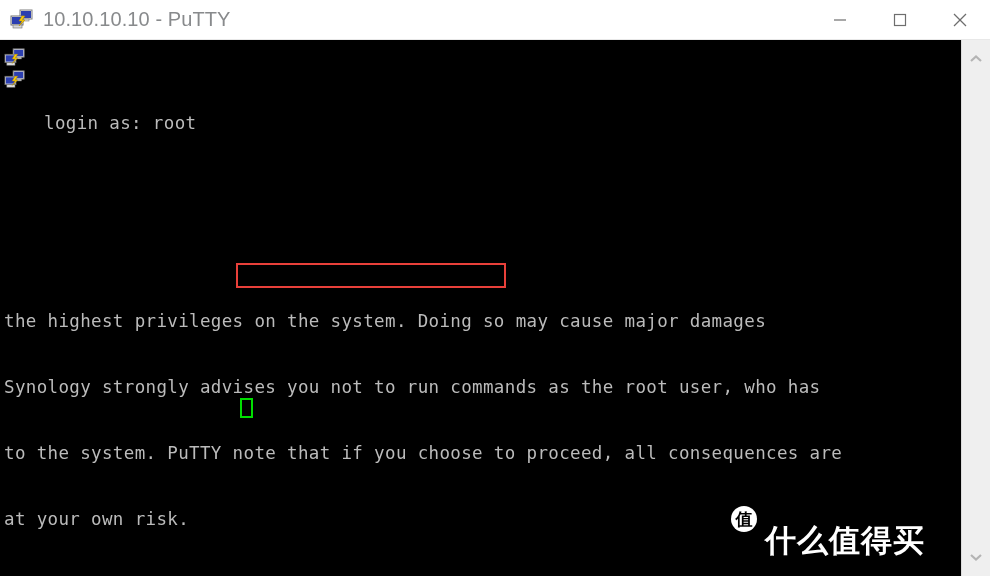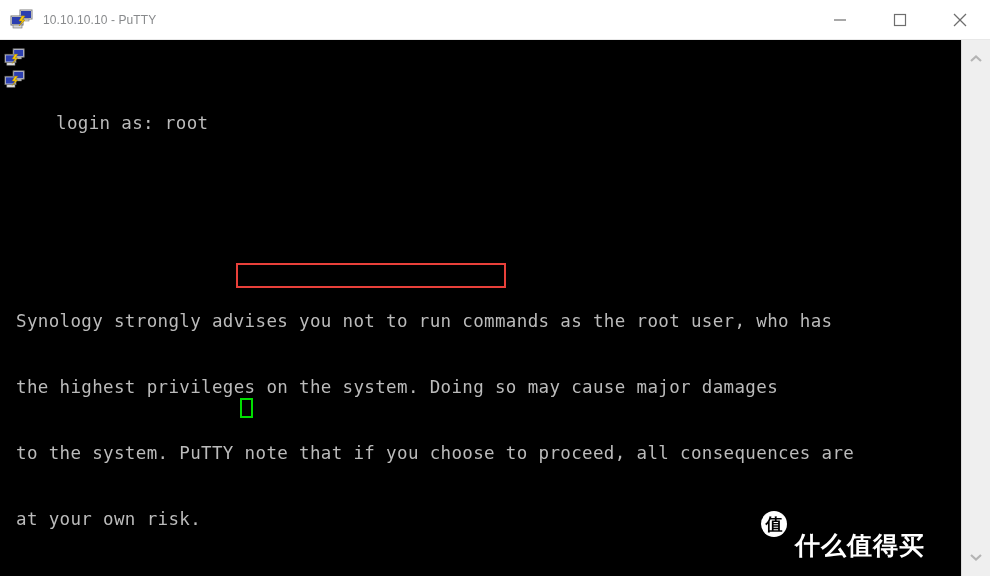--- a/index.html
+++ b/index.html
@@ -37,21 +37,21 @@
   }
   #titlebar .app-icon {
     width: 24px;
     height: 22px;
     margin-left: 10px;
     margin-right: 9px;
     flex: 0 0 auto;
   }
   #titlebar .title-text {
     font-family: "Liberation Sans", sans-serif;
-    font-size: 12px;
+    font-size: 20px;
     color: #888a8c;
     letter-spacing: 0.1px;
     white-space: nowrap;
   }
   #titlebar .spacer { flex: 1 1 auto; }
   .win-btn {
     width: 60px;
     height: 40px;
     display: flex;
     align-items: center;
@@ -76,21 +76,21 @@
     top: 6px;
     width: 961px;
     font-family: "DejaVu Sans Mono", "Liberation Mono", monospace;
     font-size: 17.5px;
     line-height: 22px;
     white-space: pre;
     letter-spacing: 0.35px;
   }
   .line {
     height: 22px;
-    padding-left: 16px;
+    padding-left: 4px;
     color: #bbbbbb;
   }
   .blank { height: 22px; }
 
   .c-gray    { color: #bbbbbb; }
 
   .indent-icon { display: inline-block; width: 40px; }
 
   
   .term-icon {
@@ -142,21 +142,21 @@
     color: #000000;
     font-family: "DejaVu Sans", sans-serif;
     font-size: 17px;
     line-height: 26px;
     text-align: center;
     font-weight: bold;
   }
   #watermark .wm-text {
     color: #ffffff;
     font-family: "DejaVu Sans", sans-serif;
-    font-size: 25px;
+    font-size: 31px;
     letter-spacing: 1px;
     font-weight: bold;
     margin-top: 44px;
   }
 
   
   #scrollbar {
     position: absolute;
     right: 0;
     top: 40px;
@@ -251,22 +251,22 @@
       </svg>
     </span>
 
     <div id="term-lines">
 
       <div class="line"><span class="indent-icon"></span><span class="c-gray">login as: root</span></div>
 
 
       <div class="blank"></div>
 
+      <div class="line"><span class="c-gray">the highest privileges on the system. Doing so may cause major damages</span></div>
       <div class="line"><span class="c-gray">Synology strongly advises you not to run commands as the root user, who has</span></div>
-      <div class="line"><span class="c-gray">the highest privileges on the system. Doing so may cause major damages</span></div>
       <div class="line"><span class="c-gray">to the system. PuTTY note that if you choose to proceed, all consequences are</span></div>
       <div class="line"><span class="c-gray">at your own risk.</span></div>
 
       
 
       
 
       
 
       

